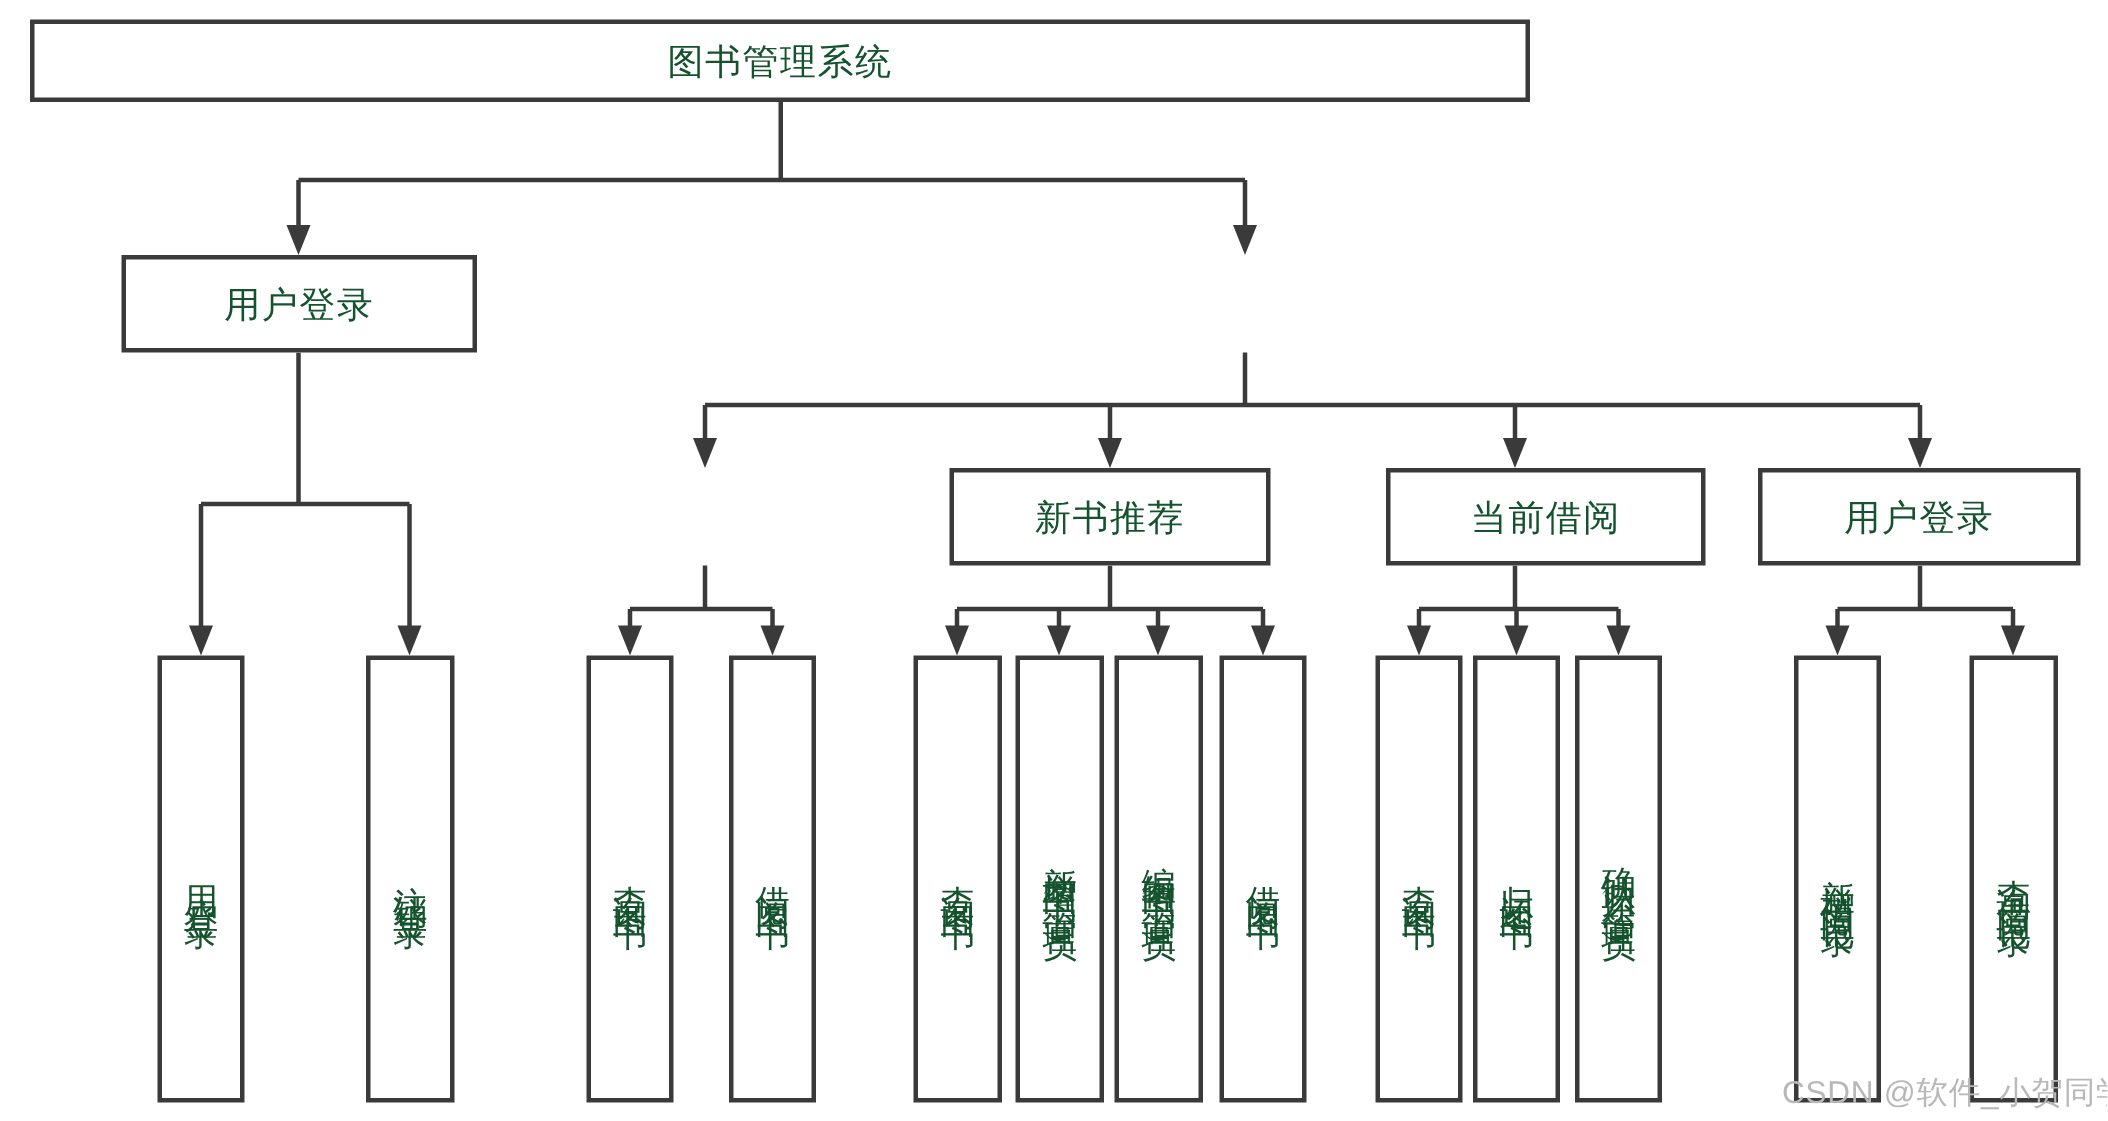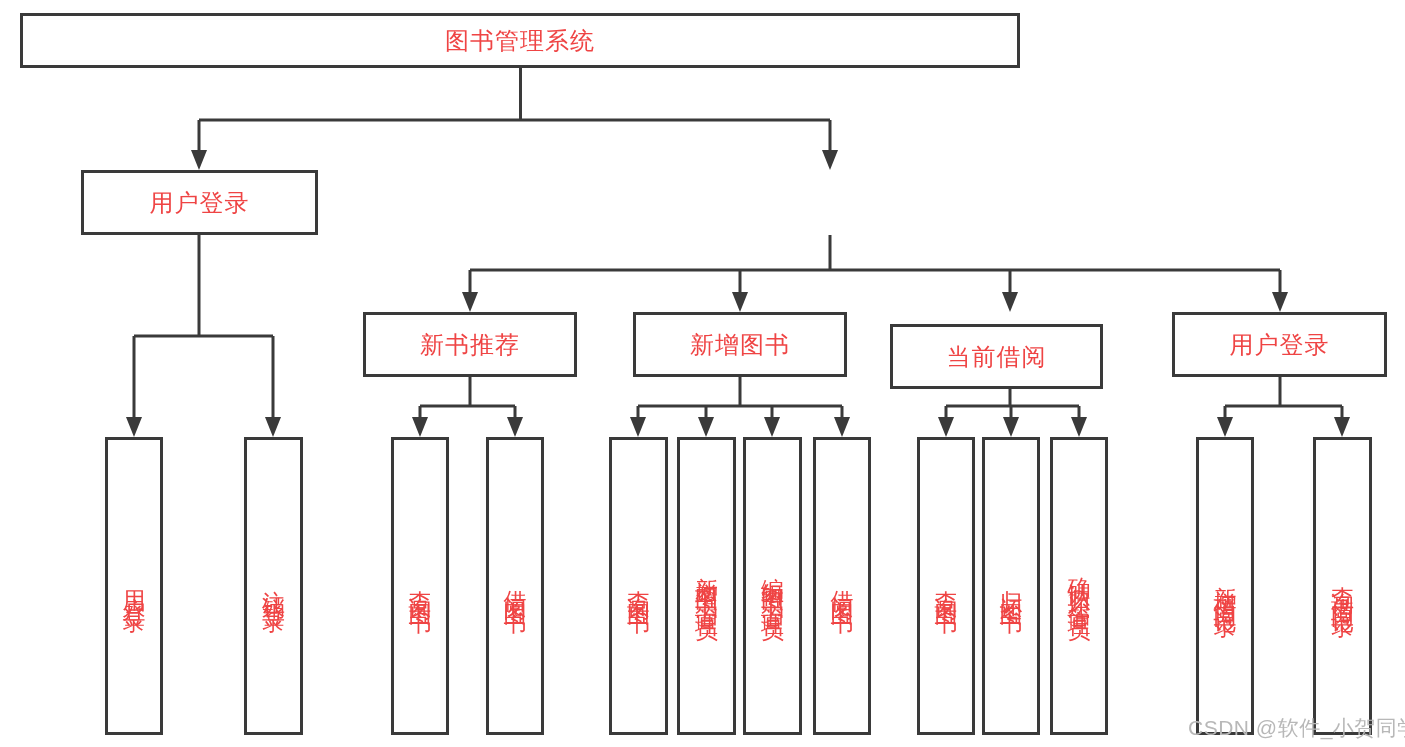--- a/index.html
+++ b/index.html
@@ -17,21 +17,21 @@
     width: 1405px; height: 747px;
   }
   .node {
     position: absolute;
     box-sizing: border-box;
     border: 3px solid #3a3a3a;
     background: #ffffff;
     display: flex;
     align-items: center;
     justify-content: center;
-    color: #ef4444;
+    color: #14532d;
     font-size: 24px;
     letter-spacing: 1px;
     text-align: left;
   }
   .leaf {
     writing-mode: vertical-rl;
     text-orientation: mixed;
     font-size: 23px;
     letter-spacing: 7px;
     line-height: 1;
@@ -94,23 +94,22 @@
       <polygon points="1071,417 1087,417 1079,437"></polygon>
       <polygon points="1217,417 1233,417 1225,437"></polygon>
       <polygon points="1334,417 1350,417 1342,437"></polygon>
     </g>
   </svg>
 
   <div class="node" style="left:20px; top:13px; width:1000px; height:55px;">图书管理系统</div>
 
   <div class="node" style="left:81px; top:170px; width:237px; height:65px;">用户登录</div>
 
-  <div class="node" style="left:363px; top:312px; width:214px; height:65px;">新书推荐</div>
-  <div class="node" style="left:633px; top:312px; width:214px; height:65px;">新增图书</div>
-  <div class="node" style="left:890px; top:312px; width:213px; height:65px;margin-top:12px;">当前借阅</div>
+  <div class="node" style="left:633px; top:312px; width:214px; height:65px;">新书推荐</div>
+  <div class="node" style="left:924px; top:312px; width:213px; height:65px;">当前借阅</div>
   <div class="node" style="left:1172px; top:312px; width:215px; height:65px;">用户登录</div>
 
   <div class="node leaf" style="left:105px; top:437px; width:58px; height:298px;">用户登录</div>
   <div class="node leaf" style="left:244px; top:437px; width:59px; height:298px;">注销登录</div>
 
   <div class="node leaf" style="left:391px; top:437px; width:58px; height:298px;">查询图书</div>
   <div class="node leaf" style="left:486px; top:437px; width:58px; height:298px;">借阅图书</div>
 
   <div class="node leaf" style="left:609px; top:437px; width:59px; height:298px;">查询图书</div>
   <div class="node leaf leaf-long" style="left:677px; top:437px; width:59px; height:298px;">新增图书（管理员）</div>

